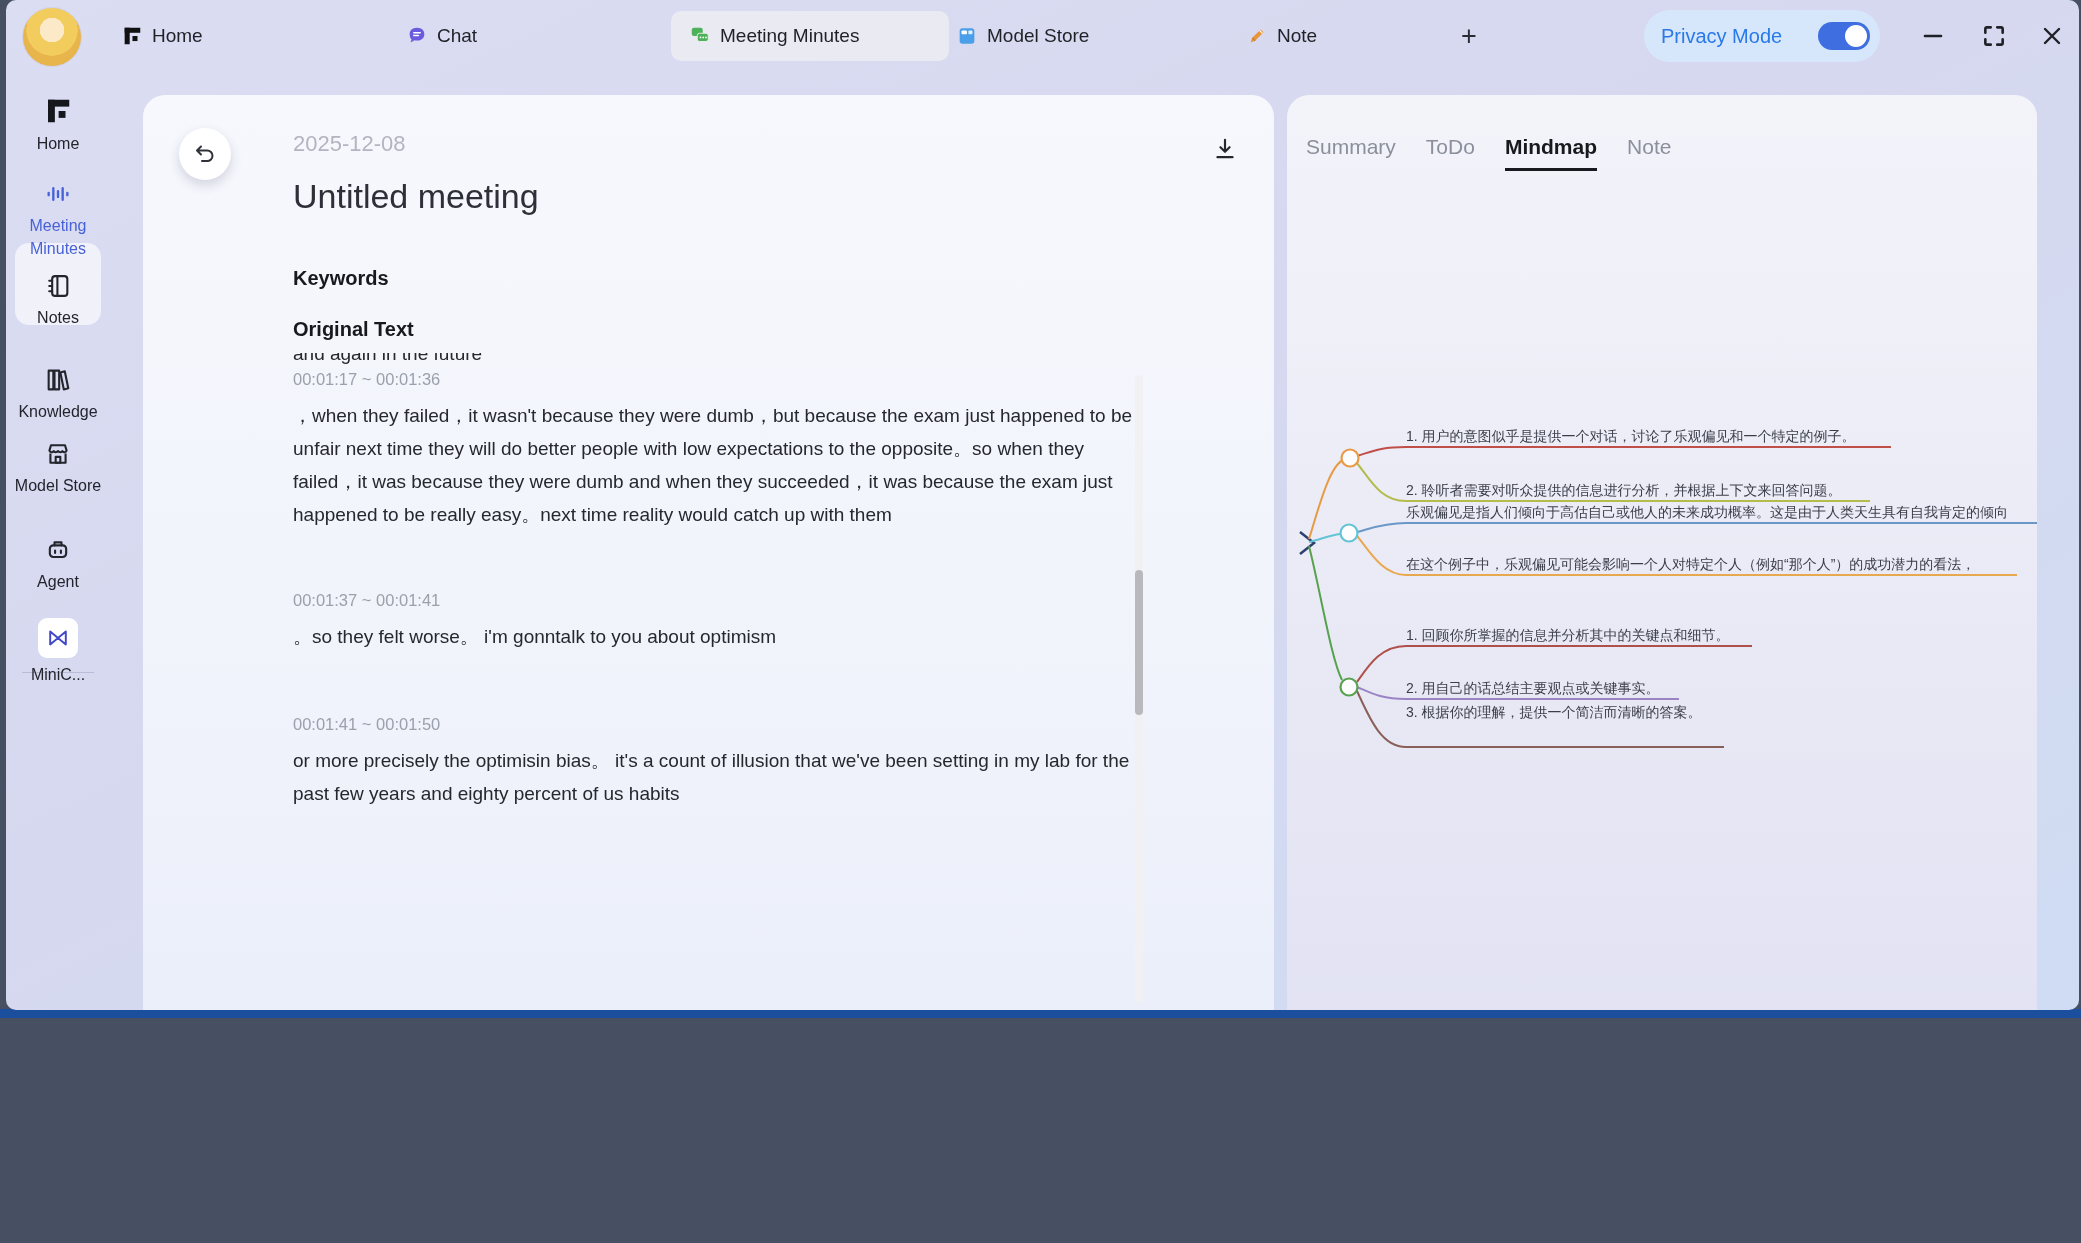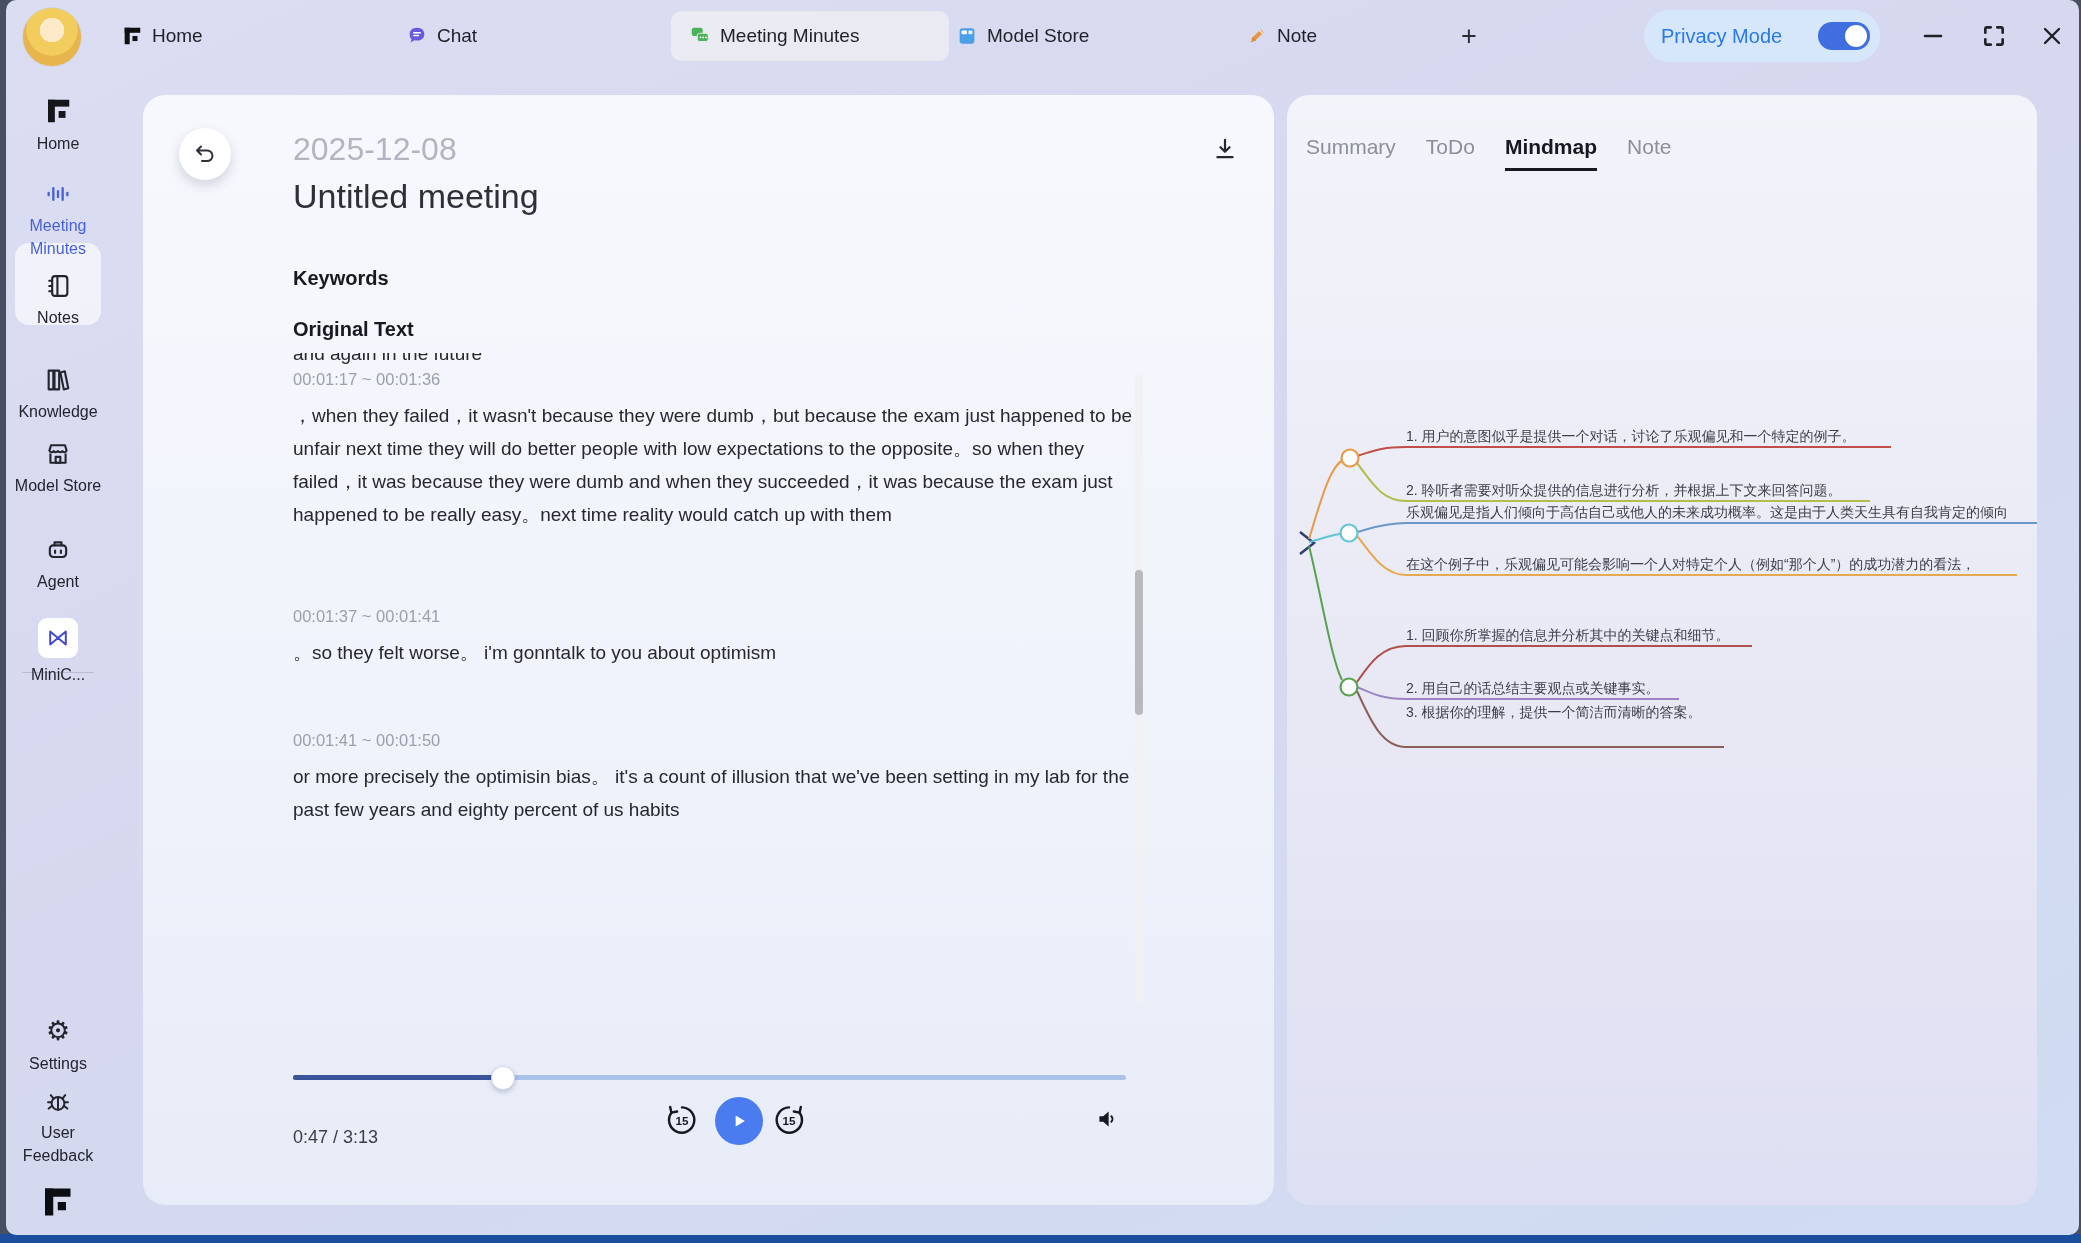--- a/index.html
+++ b/index.html
@@ -1,17 +1,17 @@
 <!DOCTYPE html>
 <html><head>
 <meta charset="utf-8">
 <style>
   html,body{margin:0;padding:0;width:2081px;height:1243px;overflow:hidden;
     font-family:"Liberation Sans","DejaVu Sans",sans-serif;background:#475063;}
-  .app{position:relative;width:2081px;height:1243px;}
+  .app{position:relative;width:2081px;height:1018px;}
   .bottom-strip{position:absolute;left:0;right:0;bottom:0;height:9px;background:#1c4e9e;}
   .window{position:absolute;left:6px;top:0;right:2px;bottom:8px;border-radius:10px;overflow:hidden;
     background:linear-gradient(155deg,#dbddf3 0%,#d6d8ef 45%,#cfdcf3 100%);}
   
   .topbar{position:absolute;left:0;top:0;right:0;height:72px;}
   .avatar{position:absolute;left:16px;top:7px;width:58px;height:58px;border-radius:50%;
     background:radial-gradient(circle at 50% 38%,#fce9c8 0 26%,#f2cd5e 27% 55%,#e8b44c 56% 100%);
     overflow:hidden;border:1px solid #cfd2e8;}
   .avatar:before,.avatar:after{content:"";position:absolute;top:2px;width:16px;height:16px;border-radius:50%;background:#f2cd5e;}
   .avatar:before{left:5px}.avatar:after{right:5px}
@@ -32,30 +32,30 @@
   .sb-item .ic{display:block;margin:0 auto 6px;}
   .sb-active-pill{position:absolute;left:9px;top:171px;width:86px;height:82px;border-radius:14px;background:rgba(255,255,255,.62);}
   .sb-blue{color:#4762d8;}
   .sb-divider{position:absolute;left:16px;top:600px;width:72px;height:1px;background:#b9bcd4;}
   .minic-box{width:40px;height:40px;border-radius:9px;background:#fff;margin:0 auto 5px;display:flex;align-items:center;justify-content:center;}
   
   .main-panel{position:absolute;left:137px;top:95px;width:1131px;height:1110px;border-radius:22px;
     background:linear-gradient(180deg,#f7f8fd 0%,#f0f3fb 55%,#e7ecf8 100%);}
   .back-btn{position:absolute;left:36px;top:33px;width:52px;height:52px;border-radius:50%;background:#fff;
     box-shadow:0 5px 12px rgba(40,50,90,.18);display:flex;align-items:center;justify-content:center;}
-  .m-date{position:absolute;left:150px;top:36px;font-size:32px;color:#b2b5c1;text-align:center;}
+  .m-date{position:absolute;left:150px;top:36px;font-size:22px;color:#b2b5c1;text-align:center;}
   .dl-btn{position:absolute;left:1064px;top:36px;width:36px;height:36px;display:flex;align-items:center;justify-content:center;}
   .m-title{position:absolute;left:150px;top:82px;font-size:34px;color:#2e3039;}
   .m-h{position:absolute;left:150px;font-size:20px;font-weight:bold;color:#17191f;}
   .scroll-area{position:absolute;left:150px;top:258px;width:860px;height:692px;overflow:hidden;}
   .scroll-inner{margin-top:-16px;}
   .seg-time{font-size:16.5px;color:#9aa0ac;margin:0;}
   .seg-text{font-size:19px;color:#26282e;line-height:33px;margin:10px 0 0 0;}
   .clip-line{font-size:19px;color:#26282e;line-height:33px;margin:0;}
-  .mt58{} .mt60{margin-top:76px;} .mt62{margin-top:62px;}
+  .mt58{} .mt60{margin-top:60px;} .mt62{margin-top:62px;}
   .v-scrollbar{position:absolute;left:992px;top:280px;width:8px;height:627px;border-radius:4px;background:#f1f1f3;}
   .v-thumb{position:absolute;left:0;top:195px;width:8px;height:145px;border-radius:4px;background:#b9b9bd;}
   .slider{position:absolute;left:150px;top:980px;width:833px;height:5px;border-radius:3px;background:#aac1ea;}
   .slider .fill{position:absolute;left:0;top:0;height:5px;border-radius:3px;background:#3a549c;width:25.2%;}
   .slider .handle{position:absolute;left:calc(25.2% - 12px);top:-9px;width:22px;height:22px;border-radius:50%;
     background:#fff;border:1px solid #d4daee;box-shadow:0 2px 5px rgba(40,50,90,.25);}
   .p-time{position:absolute;left:150px;top:1012px;font-size:18px;color:#3a3e48;margin-top:20px;}
   .skip-btn{position:absolute;top:1005px;width:40px;height:40px;display:flex;align-items:center;justify-content:center;}
   .play-btn{position:absolute;left:572px;top:1002px;width:48px;height:48px;border-radius:50%;background:#4a7cf0;
     display:flex;align-items:center;justify-content:center;}

